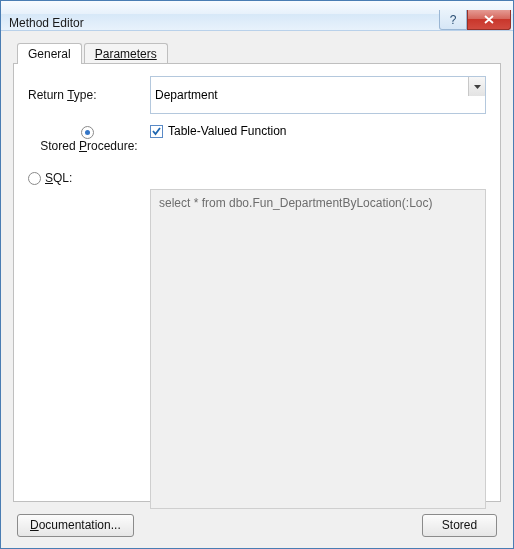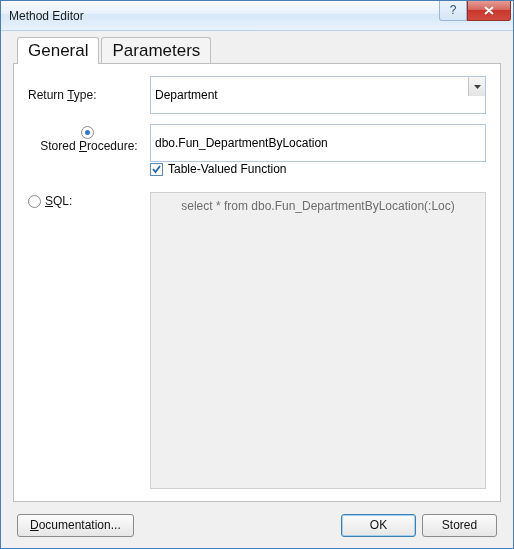--- a/index.html
+++ b/index.html
@@ -19,21 +19,21 @@
     background: #fff;
     display: flex;
     flex-direction: column;
   }
   
   .titlebar {
     height: 30px;
     background: linear-gradient(to bottom, #f8fbff 0%, #e7f1fb 45%, #d7e8f8 46%, #e8f2fc 100%);
     border-bottom: 1px solid #b9d1ea;
     display: flex;
-    align-items: center;
+    align-items: flex-end;
     padding-left: 8px;
     gap: 40px;
   }
   .titlebar .title {
     flex: 1;
     color: #1a1a1a;
     font-size: 12px;
   }
   .titlebar .tb-btns {
     display: flex;
@@ -80,31 +80,31 @@
     height: 20px;
   }
   .tab {
     padding: 3px 10px 2px 10px;
     border: 1px solid #bfbfbf;
     border-bottom: none;
     background: #f4f4f4;
     margin-right: 2px;
     border-top-left-radius: 3px;
     border-top-right-radius: 3px;
-    font-size: 17px;
+    font-size: 12px;
     color: #111;
     position: relative;
   }
   .tab.active {
     background: #fff;
     border-color: #bfbfbf;
     margin-bottom: -1px;
     padding-bottom: 3px;
   }
-  .tab .ul { }
+  .tab .ul { text-decoration: underline; }
   
   .panel {
     flex: 1;
     border: 1px solid #bfbfbf;
     background: #fff;
     padding: 12px 14px;
     display: flex;
     flex-direction: column;
   }
   .formrow {
@@ -276,53 +276,49 @@
           </div>
         </div>
       </div>
 
       <div class="formrow alignstart">
         <div class="lcol" style="padding-top:2px;flex-direction:column;">
           <span class="radio checked"></span>
           <label><span>Stored </span><span class="u">P</span><span>rocedure:</span></label>
         </div>
         <div class="rcol">
-          <input class="txt" value="dbo.Fun_DepartmentByLocation" style="">
           <div class="chkrow">
             <span class="chk checked">
               <svg width="11" height="11" viewBox="0 0 11 11">
                   <path d="M2 5 L4.5 8 L9 2" stroke="#1e66b0" stroke-width="1.8" fill="none"></path>
                 </svg>
             </span>
             <label>Table-Valued Function</label>
           </div>
         </div>
       </div>
 
-      <div class="formrow alignstart" style="flex:1; margin-bottom:0; margin-top:6px;text-align:center;">
+      <div class="formrow alignstart" style="flex:1; margin-bottom:0; margin-top:6px;">
         <div class="lcol" style="padding-top:2px;">
           <span class="radio"></span>
           <label><span class="u">S</span><span>QL:</span></label>
         </div>
-        <div class="rcol" style="height:100%;">
+        <div class="rcol" style="height:100%;margin-top:20px;">
           <div class="sql-area">select * from dbo.Fun_DepartmentByLocation(:Loc)</div>
         </div>
       </div>
 
     </div>
 
     <div class="btnbar">
       <button class="btn">
         <span class="u">D</span>
           <span>ocumentation...</span>
       </button>
       <div class="spacer"></div>
-      <button class="btn default">
-          <span>OK</span>
-        </button>
       <span style="width:6px; display:inline-block;"></span>
       <button class="btn">
           <span>Stored</span>
         </button>
     </div>
 
   </div>
 </div>
 
 </body></html>

